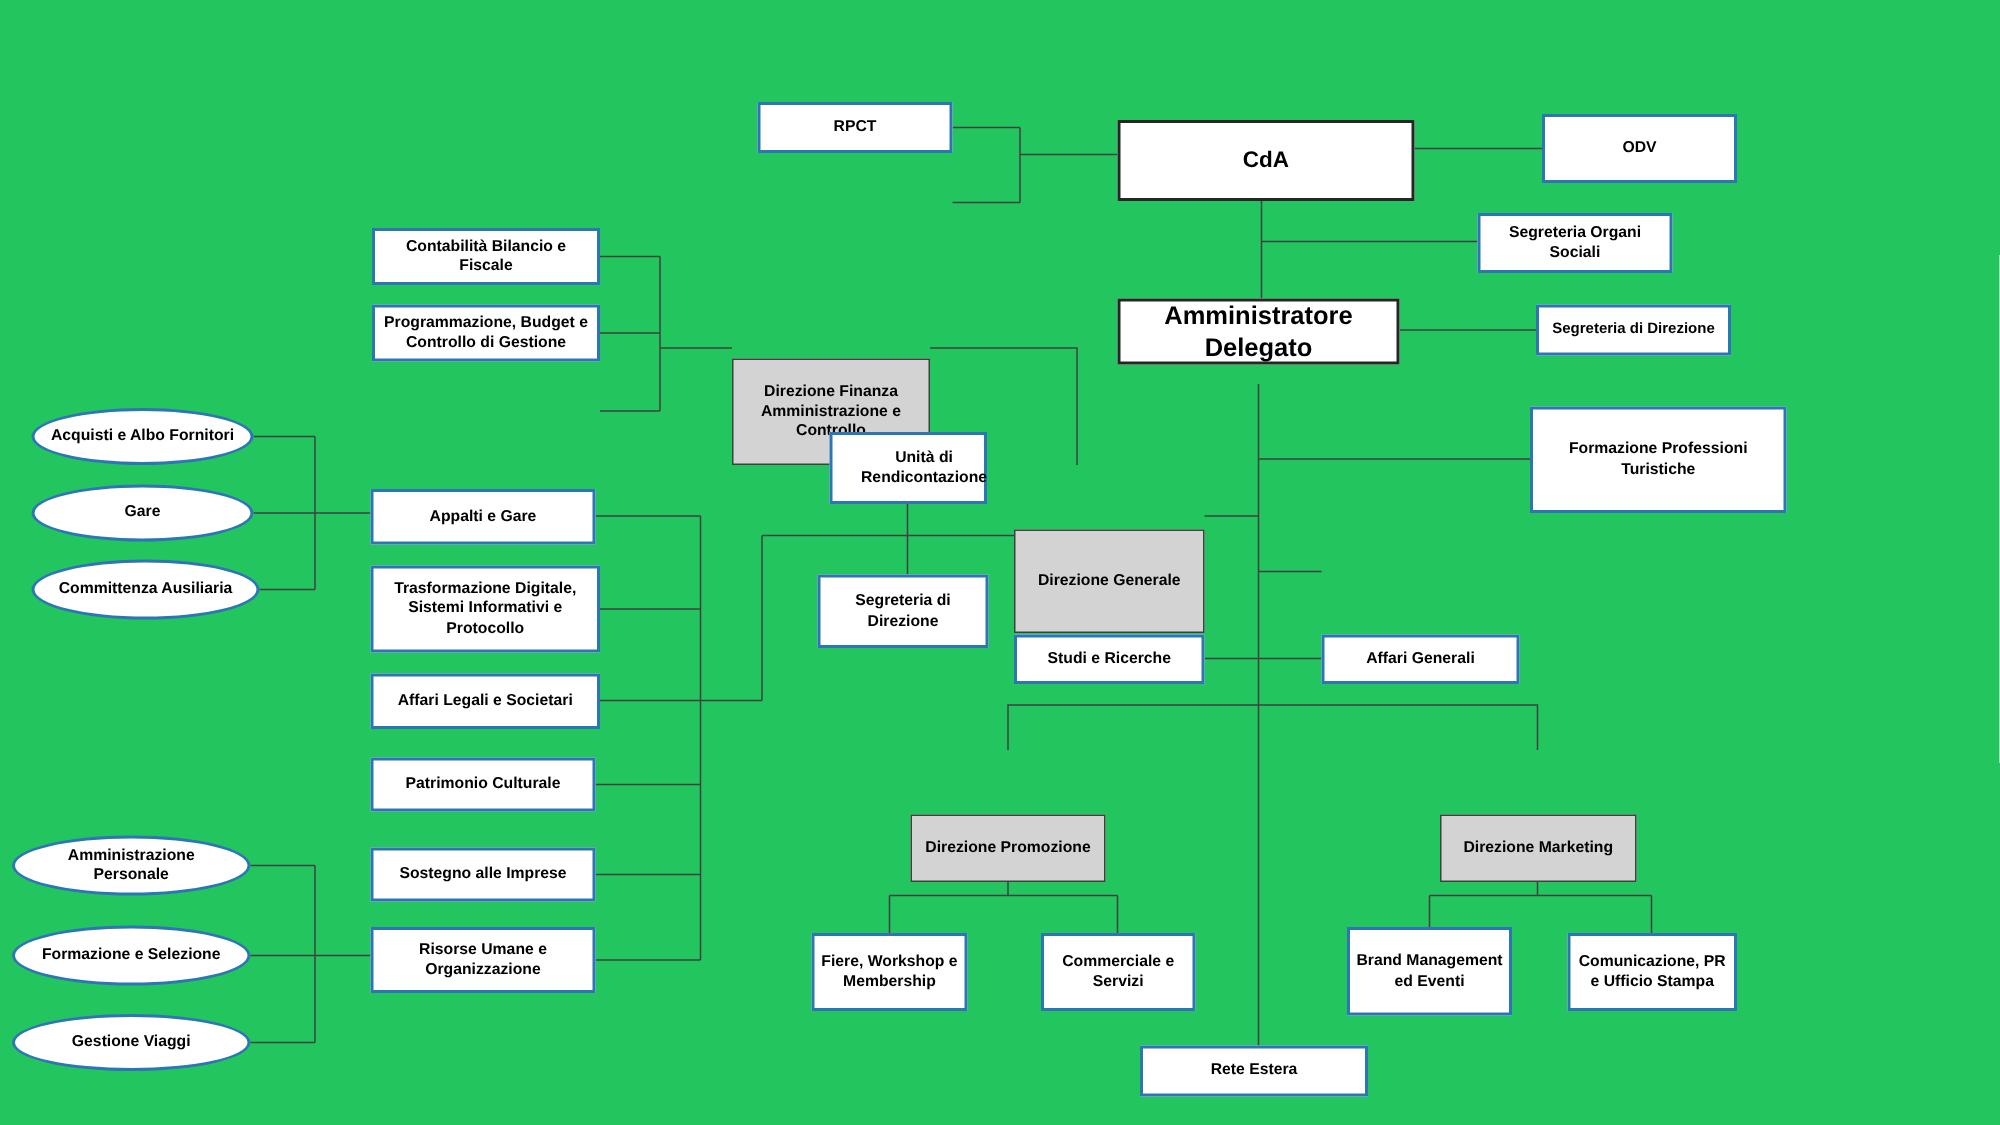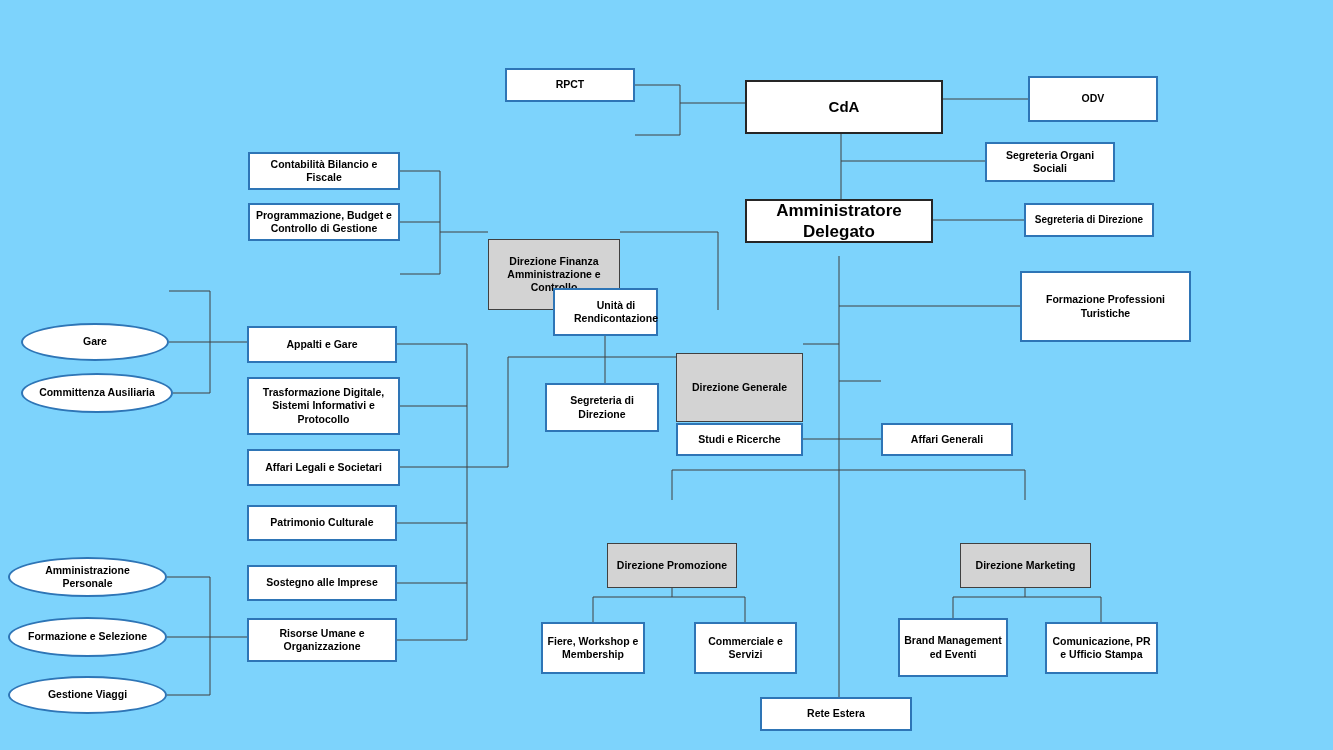--- a/index.html
+++ b/index.html
@@ -1,21 +1,21 @@
 <!DOCTYPE html>
 <html><head>
 <meta charset="utf-8">
 <style>
   html, body { margin: 0; padding: 0; background: #ffffff; }
   body { font-family: "Liberation Sans", sans-serif; }
   #canvas {
     position: relative;
     width: 1333px;
     height: 750px;
-    background: #7dd3fc;
+    background: #22c55e;
     overflow: hidden;
   }
   #edges { position: absolute; left: 0; top: 0; }
   #edges polyline { fill: none; stroke: #404040; stroke-width: 1; }
   #nodes { position: absolute; left: 0; top: 0; width: 100%; height: 100%; }
   .node {
     position: absolute;
     box-sizing: border-box;
     display: flex;
     align-items: center;
@@ -167,20 +167,23 @@
       </div>
       <div class="node box blue" style="left: 898px; top: 618px; width: 110px; height: 59px;">
         <span>Brand Management ed Eventi</span>
       </div>
       <div class="node box blue" style="left: 1045px; top: 622px; width: 113px; height: 52px;">
         <span>Comunicazione, PR e Ufficio Stampa</span>
       </div>
       <div class="node box blue" style="left: 760px; top: 697px; width: 152px; height: 34px;">
         <span>Rete Estera</span>
       </div>
+      <div class="node ellipse blue" style="left: 21px; top: 272px; width: 148px; height: 38px;">
+        <span>Acquisti e Albo Fornitori</span>
+      </div>
       <div class="node ellipse blue" style="left: 21px; top: 373px; width: 152px; height: 40px;">
         <span>Committenza Ausiliaria</span>
       </div>
       <div class="node ellipse blue" style="left: 21px; top: 323px; width: 148px; height: 38px;">
         <span>Gare</span>
       </div>
       <div class="node ellipse blue" style="left: 8px; top: 557px; width: 159px; height: 40px;">
         <span>Amministrazione Personale</span>
       </div>
       <div class="node ellipse blue" style="left: 8px; top: 617px; width: 159px; height: 40px;">

